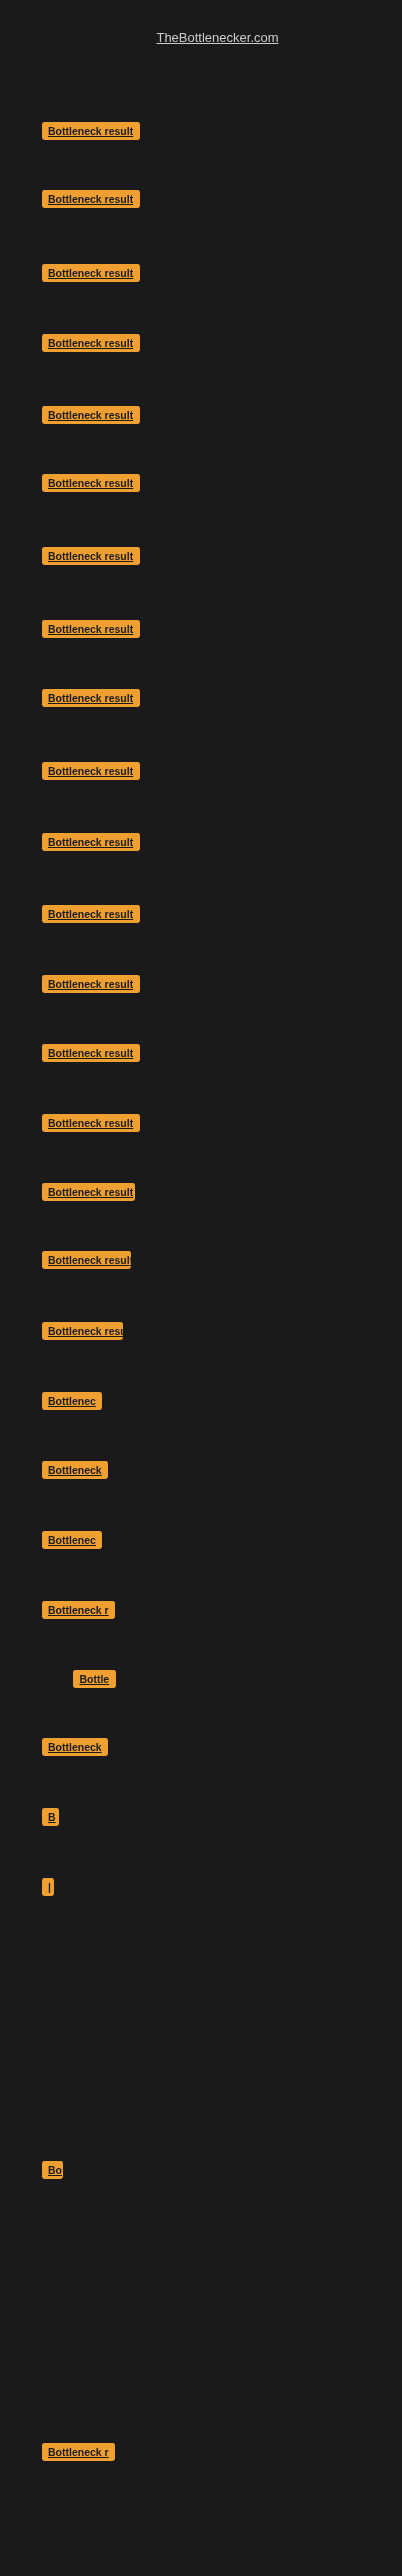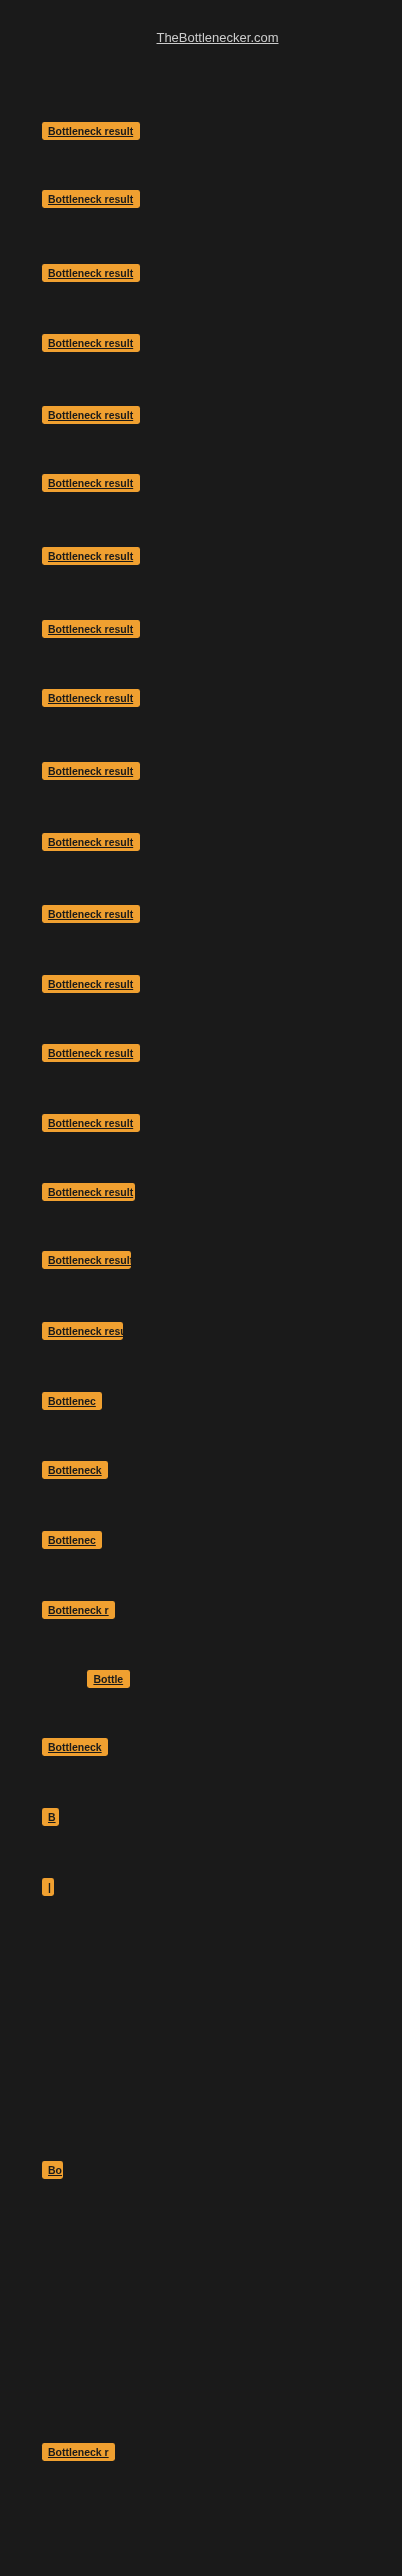--- a/index.html
+++ b/index.html
@@ -64,20 +64,20 @@
     <div class="bottleneck-item" style="top: 899px; left: 1.6px;"><span class="bottleneck-badge" style="max-width: 105px;">Bottleneck result</span></div>
     <div class="bottleneck-item" style="top: 968px; left: 1.6px;"><span class="bottleneck-badge" style="max-width: 105px;">Bottleneck result</span></div>
     <div class="bottleneck-item" style="top: 1038px; left: 1.6px;"><span class="bottleneck-badge" style="max-width: 103px;">Bottleneck result</span></div>
     <div class="bottleneck-item" style="top: 1107px; left: 1.6px;"><span class="bottleneck-badge" style="max-width: 93px;">Bottleneck result</span></div>
     <div class="bottleneck-item" style="top: 1175px; left: 1.6px;"><span class="bottleneck-badge" style="max-width: 89px;">Bottleneck result</span></div>
     <div class="bottleneck-item" style="top: 1246px; left: 1.6px;"><span class="bottleneck-badge" style="max-width: 81px;">Bottleneck result</span></div>
     <div class="bottleneck-item" style="top: 1316px; left: 1.6px;"><span class="bottleneck-badge" style="max-width: 64px;">Bottlenec</span></div>
     <div class="bottleneck-item" style="top: 1385px; left: 1.6px;"><span class="bottleneck-badge" style="max-width: 72px;">Bottleneck</span></div>
     <div class="bottleneck-item" style="top: 1455px; left: 1.6px;"><span class="bottleneck-badge" style="max-width: 64px;">Bottlenec</span></div>
     <div class="bottleneck-item" style="top: 1525px; left: 1.6px;"><span class="bottleneck-badge" style="max-width: 76px;">Bottleneck r</span></div>
-    <div class="bottleneck-item" style="top: 1594px; left: 19px; padding-left: 28px;"><span class="bottleneck-badge" style="max-width: 48px;">Bottle</span></div>
+    <div class="bottleneck-item" style="top: 1594px; left: 5px; padding-left: 28px;"><span class="bottleneck-badge" style="max-width: 48px;">Bottle</span></div>
     <div class="bottleneck-item" style="top: 1662px; left: 1.6px;"><span class="bottleneck-badge" style="max-width: 71px;">Bottleneck</span></div>
     <div class="bottleneck-item" style="top: 1732px; left: 1.6px;"><span class="bottleneck-badge" style="max-width: 17.7px;">B</span></div>
     <div class="bottleneck-item" style="top: 1802px; left: 1.6px;"><span class="bottleneck-badge" style="max-width: 9.7px;">|</span></div>
     <div class="bottleneck-item" style="top: 2085px; left: 1.6px;"><span class="bottleneck-badge" style="max-width: 21px;">Bo</span></div>
     <div class="bottleneck-item" style="top: 2367px; left: 1.6px;"><span class="bottleneck-badge" style="max-width: 76px;">Bottleneck r</span></div>
   </div>
 
 
 </body></html>

